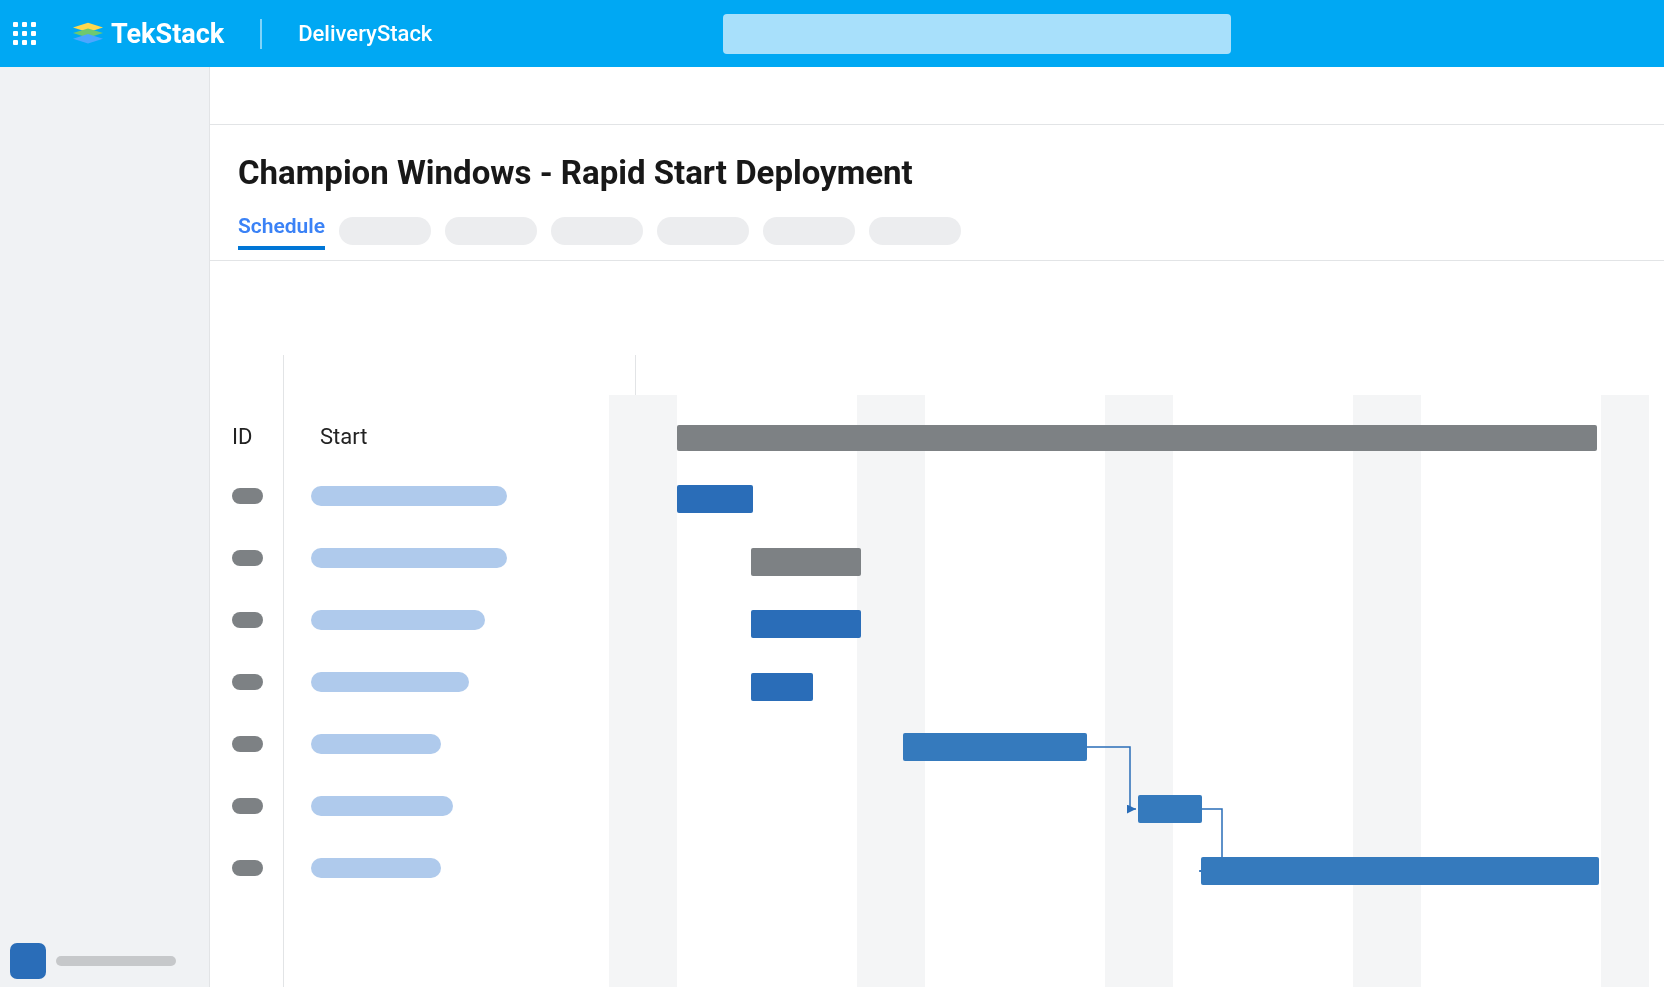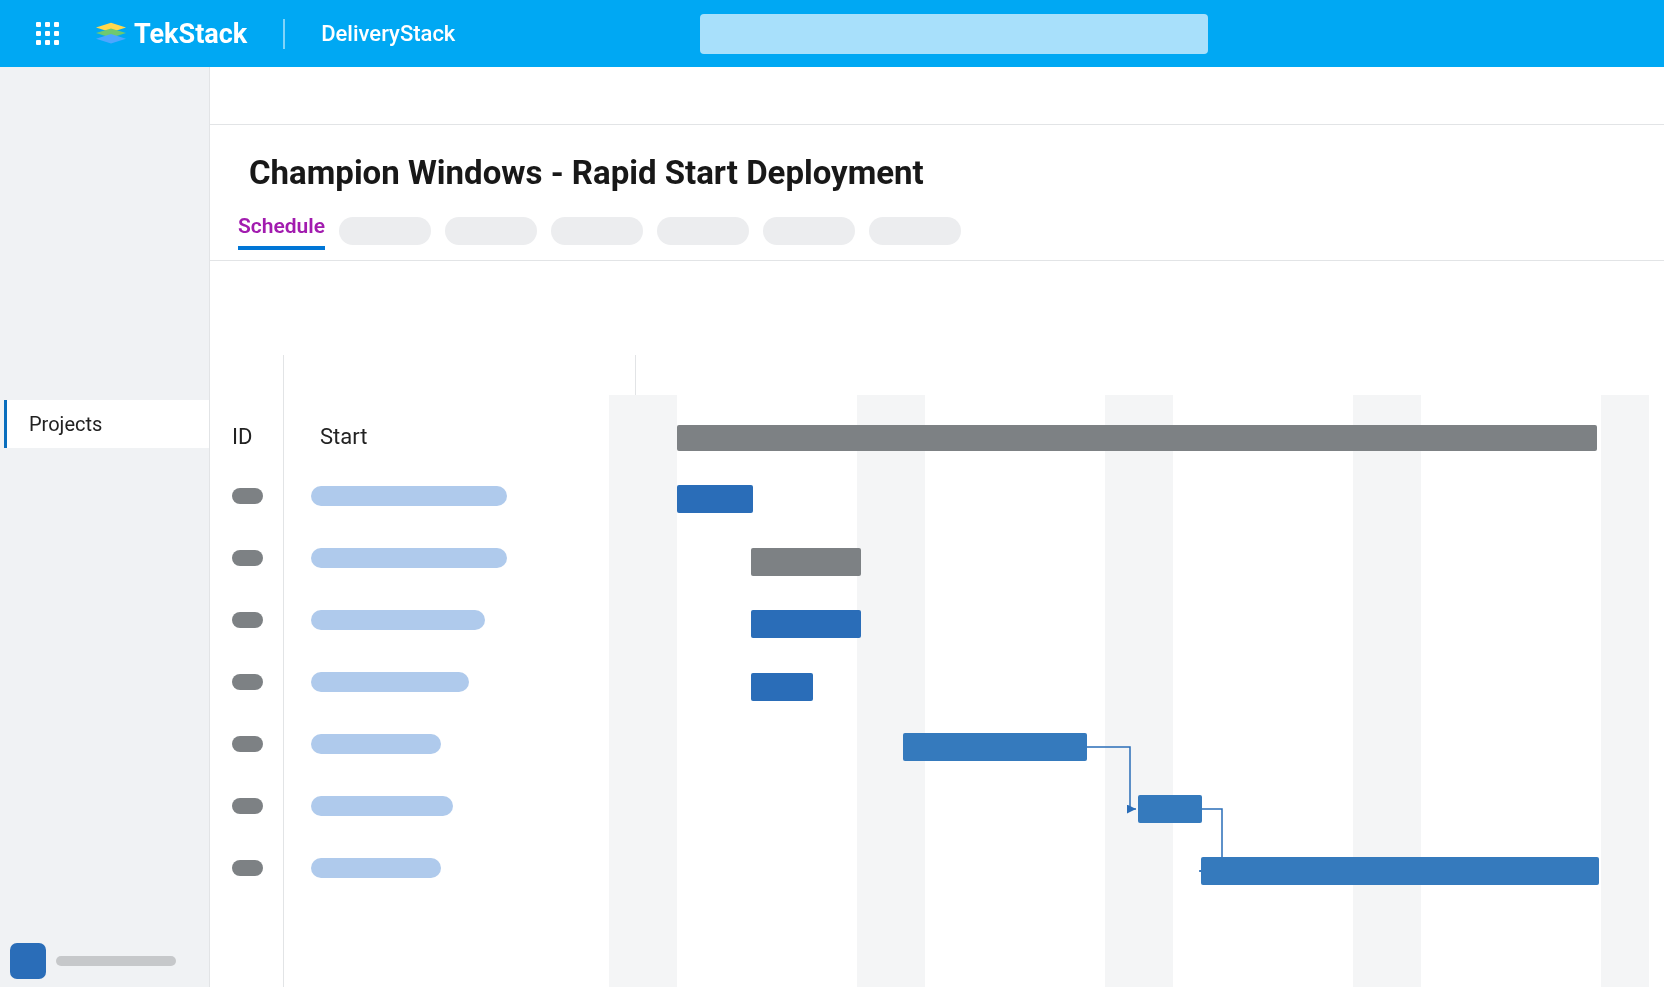--- a/index.html
+++ b/index.html
@@ -13,21 +13,21 @@
 }
 
 
 .navbar {
   position: absolute;
   top: 0; left: 0; right: 0;
   height: 67px;
   background: #00a8f3;
   display: flex;
   align-items: center;
-  padding: 0 36px;
+  padding: 0 13px;
   gap: 36px;
 }
 .apps-grid {
   width: 24px; height: 24px;
   display: grid;
   grid-template-columns: repeat(3, 5px);
   grid-template-rows: repeat(3, 5px);
   gap: 4px;
   cursor: pointer;
 }
@@ -127,37 +127,37 @@
   right: 0;
   bottom: 0;
   background: #fff;
 }
 .main-header {
   border-bottom: 1px solid #e2e4e6;
   padding: 0 28px;
   height: 58px;
 }
 .project-title-row {
-  padding: 28px 28px 20px 39px;
+  padding: 28px 28px 20px 28px;
 }
 .project-title {
   font-size: 33px;
   font-weight: 700;
   color: #181818;
 }
 .tabs-row {
   display: flex;
   align-items: center;
   gap: 14px;
   padding: 0 28px 10px 28px;
   border-bottom: 1px solid #e2e4e6;
 }
 .tab {
   font-size: 21px;
-  color: #a21caf;
+  color: #3b82f6;
   font-weight: 600;
   padding: 2px 0 8px 0;
   cursor: pointer;
 }
 .tab-active {
   border-bottom: 4px solid #0076d6;
 }
 .tab-placeholder {
   width: 92px;
   height: 28px;
@@ -269,23 +269,20 @@
       <polygon points="16,12 32,17 16,22 0,17" fill="#4da6ff"></polygon>
     </svg>
     <span class="logo-text">TekStack</span>
   </div>
   <div class="nav-divider"></div>
   <div class="nav-module">DeliveryStack</div>
   <input class="search-box" type="text" value="" style="">
 </div>
 
 <div class="sidebar">
-  <div class="sidebar-item sidebar-item-active">
-    <span>Projects</span>
-  </div>
   <div class="sidebar-footer">
     <div class="sidebar-footer-icon"></div>
     <div class="sidebar-footer-bar"></div>
   </div>
 </div>
 
 <div class="main">
   <div class="main-header"></div>
 
   <div class="project-title-row">

